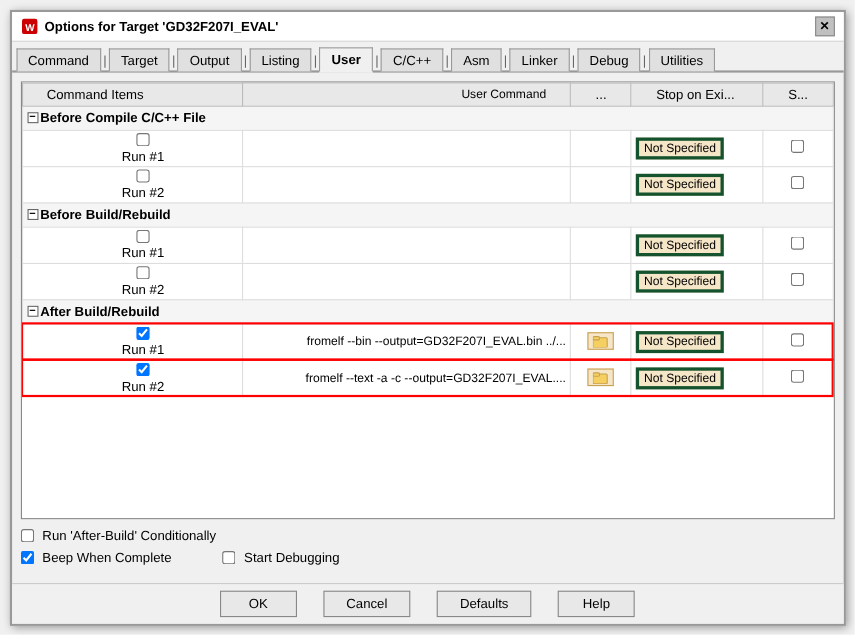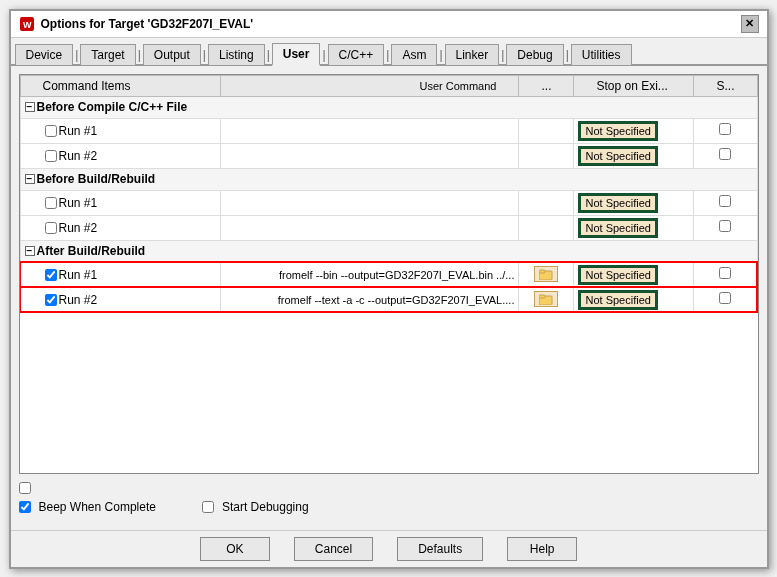--- a/index.html
+++ b/index.html
@@ -115,20 +115,21 @@
     }
     .section-row td {
       background: #f5f5f5;
       font-weight: bold;
     }
     .item-row td {
       background: #fff;
     }
     .indent {
       padding-left: 20px;
+      flex-direction: column;
     }
     .folder-btn {
       display: inline-flex;
       align-items: center;
       gap: 2px;
       padding: 1px 4px;
       background: #f5e6c8;
       border: 1px solid #c8a050;
       cursor: pointer;
       font-size: 11px;
@@ -221,21 +222,21 @@
       <svg class="title-icon" viewBox="0 0 16 16">
         <rect x="1" y="1" width="14" height="14" fill="#cc0000" rx="2"></rect>
         <text x="4" y="12" fill="white" font-size="9" font-weight="bold">W</text>
       </svg>
       <span>Options for Target 'GD32F207I_EVAL'</span>
     </div>
     <div class="close-btn">✕</div>
   </div>
 
   <div class="tab-bar">
-    <div class="tab">Device</div>
+    <div class="tab">Command</div>
     <span style="font-size:12px;color:#666;padding-bottom:2px">|</span>
     <div class="tab">Target</div>
     <span style="font-size:12px;color:#666;padding-bottom:2px">|</span>
     <div class="tab">Output</div>
     <span style="font-size:12px;color:#666;padding-bottom:2px">|</span>
     <div class="tab">Listing</div>
     <span style="font-size:12px;color:#666;padding-bottom:2px">|</span>
     <div class="tab active">User</div>
     <span style="font-size:12px;color:#666;padding-bottom:2px">|</span>
     <div class="tab">C/C++</div>
@@ -399,20 +400,21 @@
               <input type="checkbox" style="">
             </td>
           </tr>
         </tbody>
       </table>
     </div>
 
     <div class="footer-options">
       <div class="footer-row">
         <input type="checkbox" style="">
+        <label>Run 'After-Build' Conditionally</label>
       </div>
       <div class="footer-row">
         <input type="checkbox" checked="" style="">
         <label>Beep When Complete</label>
         <span style="margin-left: 30px;"></span>
         <input type="checkbox" style="">
         <label>Start Debugging</label>
       </div>
     </div>
   </div>

